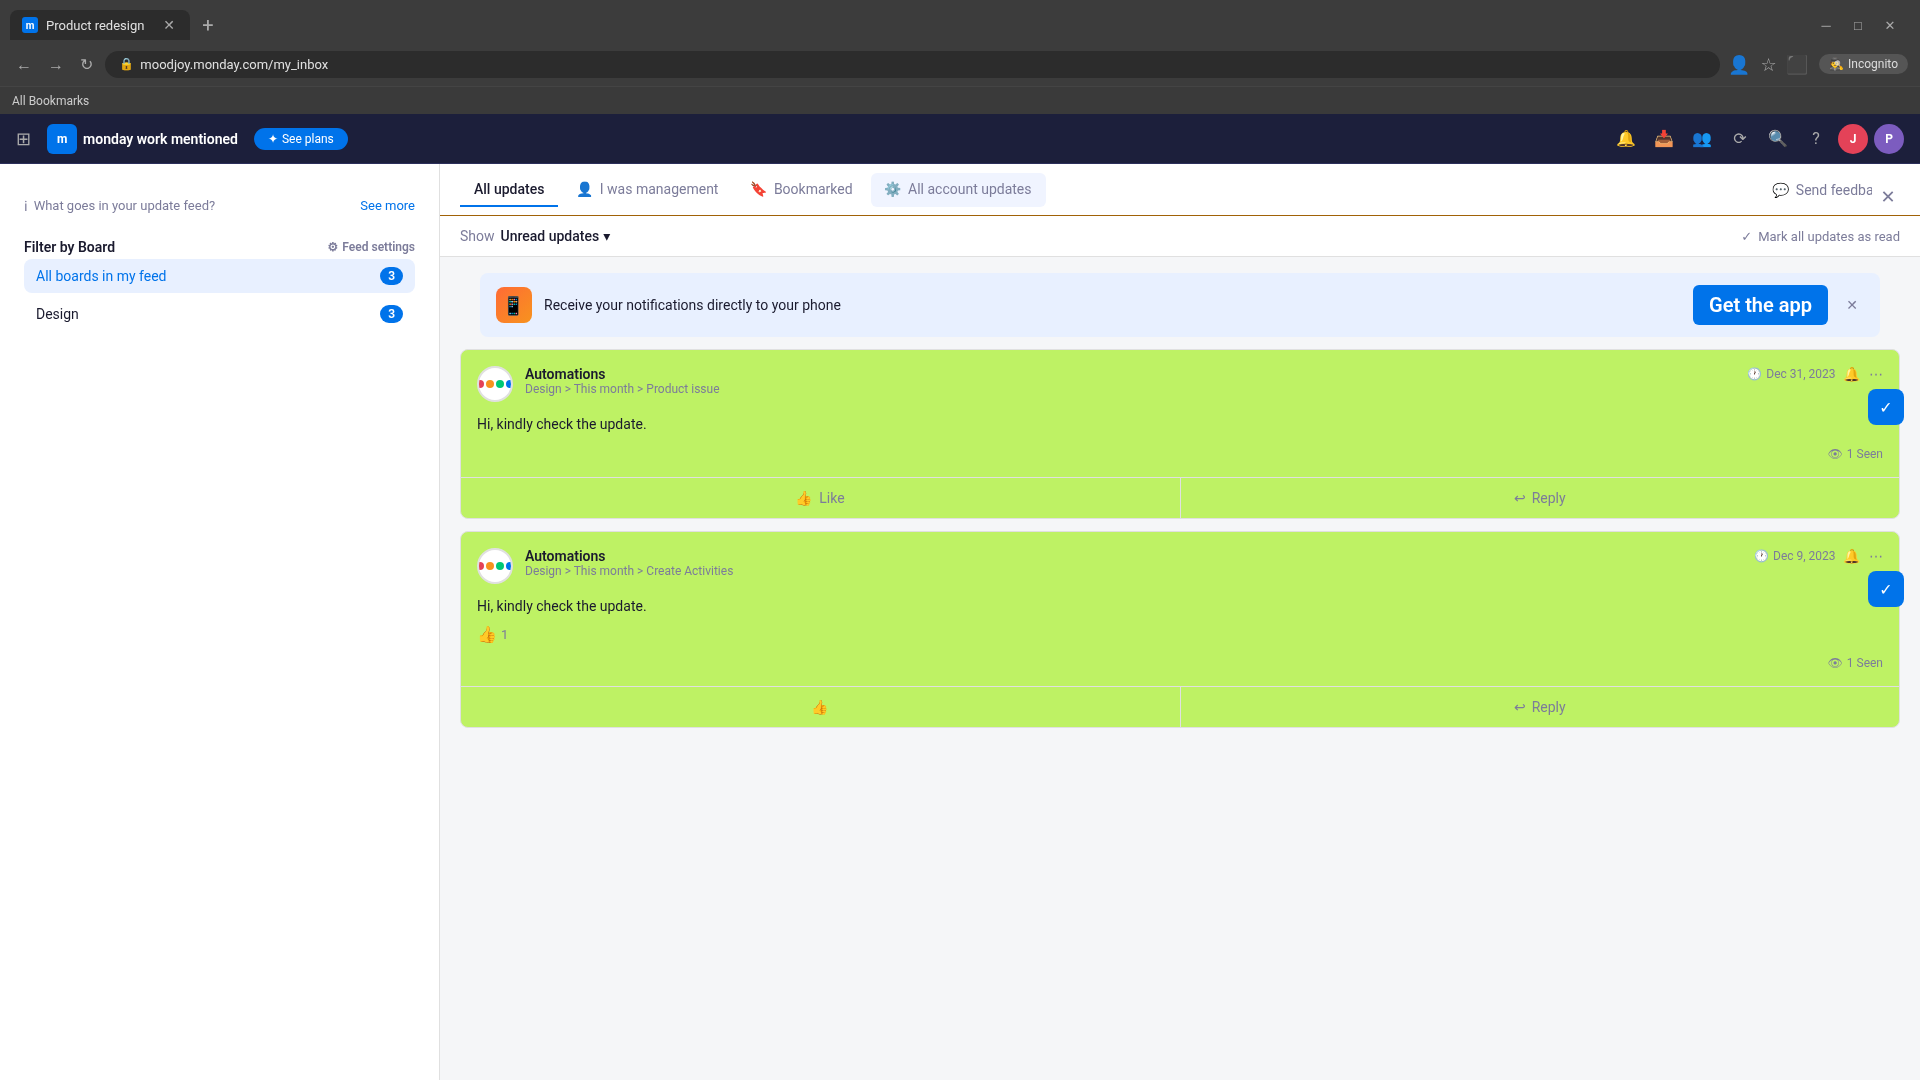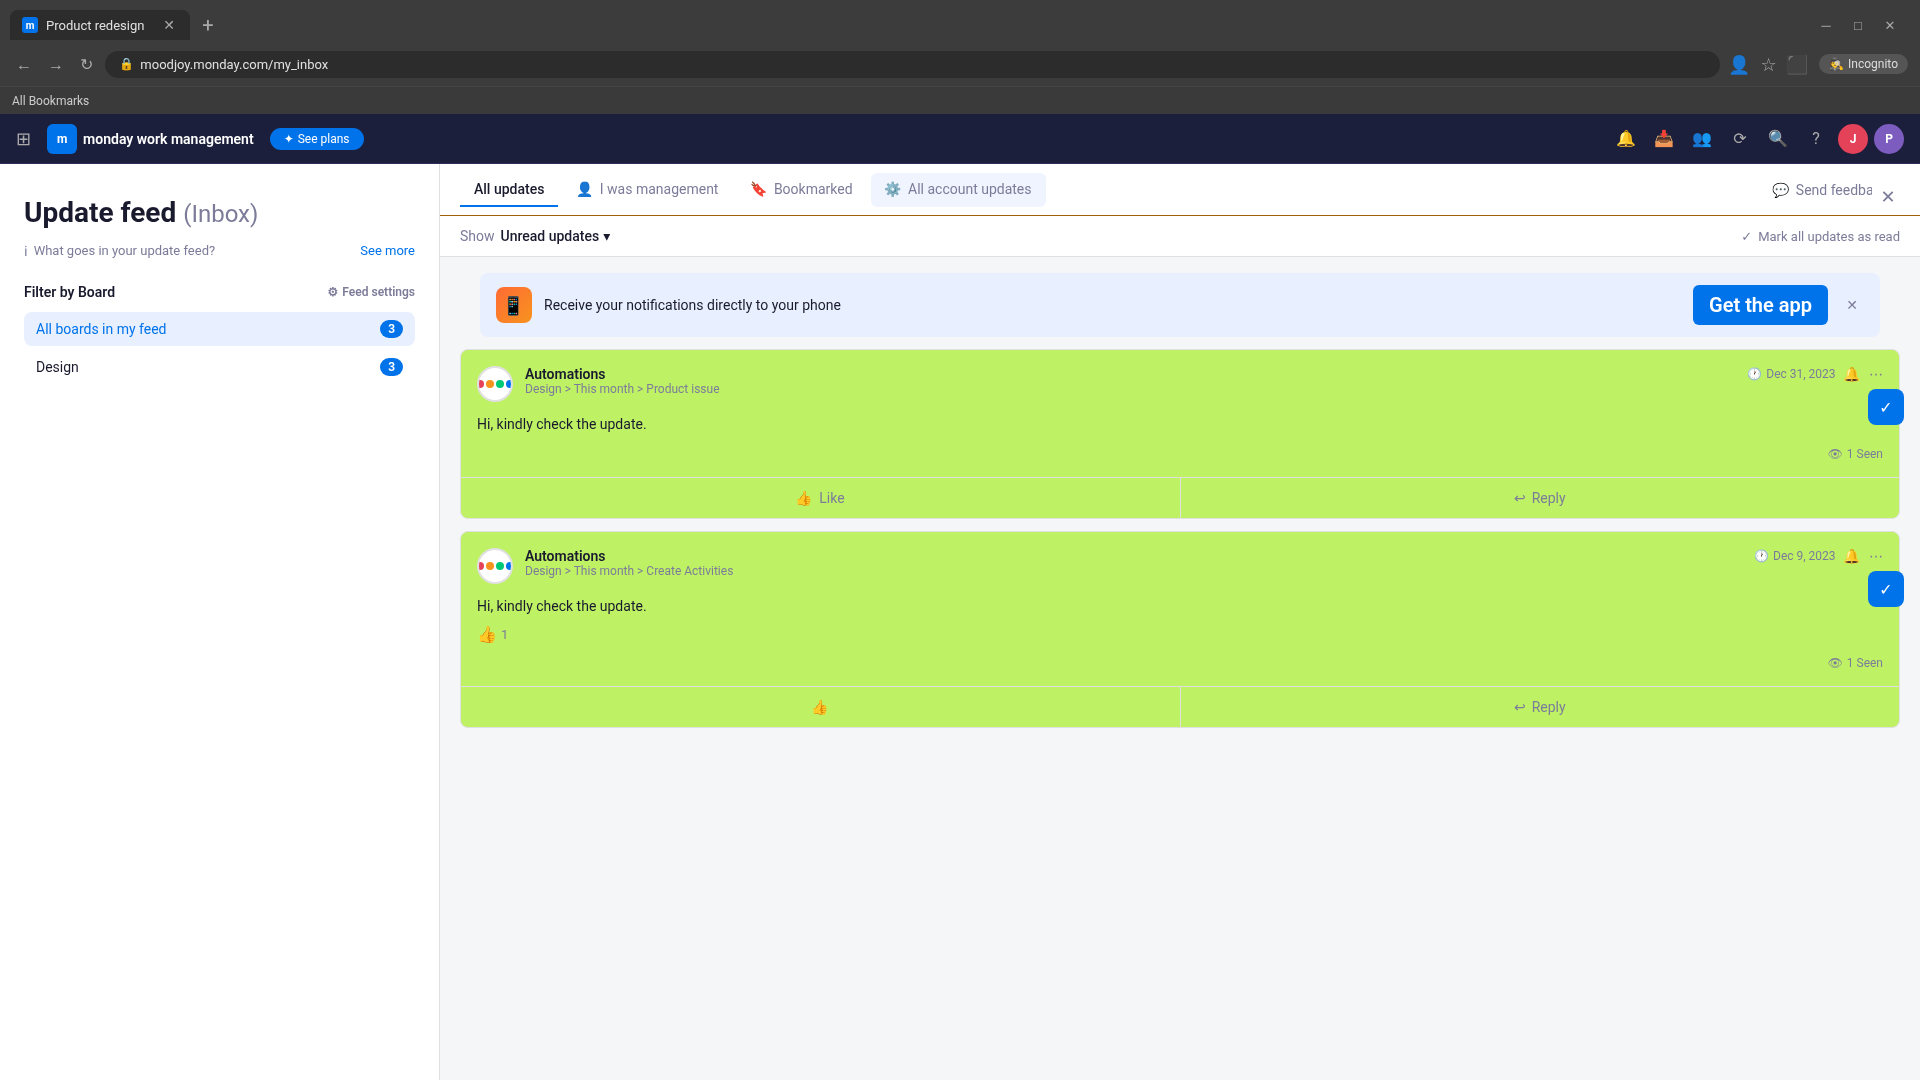--- a/index.html
+++ b/index.html
@@ -260,21 +260,21 @@
       font-size: 13px;
       margin-bottom: 24px;
     }
     .info-icon { color: #7c7c9a; font-size: 14px; }
     .see-more-link { color: #0073ea; cursor: pointer; margin-left: auto; font-size: 13px; }
 
     .filter-section-title {
       font-size: 14px;
       font-weight: 600;
       color: #1a1a2e;
-      margin-bottom: 12px;
+      margin-bottom: 4px;
       display: flex;
       align-items: center;
       justify-content: space-between;
     }
     .feed-settings-btn {
       display: flex;
       align-items: center;
       gap: 4px;
       color: #7c7c9a;
       font-size: 12px;
@@ -634,21 +634,21 @@
     <span class="bookmark-item">All Bookmarks</span>
   </div>
 </div>
 
 <div class="main-page">
 
   <div class="monday-topbar">
     <div style="color:#aaa;font-size:18px;cursor:pointer">⊞</div>
     <div class="monday-logo">
       <div class="logo-icon">m</div>
-      <span>monday work management</span>
+      <span>monday work mentioned</span>
     </div>
     <div class="see-plans-btn">
       <span>✦</span>
       <span>See plans</span>
     </div>
     <div class="topbar-spacer"></div>
     <div class="topbar-icons">
       <div class="topbar-icon">🔔</div>
       <div class="topbar-icon">📥</div>
       <div class="topbar-icon">👥</div>
@@ -656,26 +656,20 @@
       <div class="topbar-icon">🔍</div>
       <div class="topbar-icon">?</div>
       <div class="avatar-circle">J</div>
       <div class="avatar-circle" style="background:#7c5cbf">P</div>
     </div>
   </div>
 
   <div style="position:relative; display:flex; height:calc(100% - 50px);">
 
     <div class="inbox-panel">
-      <div class="panel-header-row">
-        <h1 class="panel-title">
-          <span>Update feed</span>
-          <span style="font-weight:400; color:#7c7c9a; font-size:24px;">(Inbox)</span>
-        </h1>
-      </div>
       <div class="info-row">
         <span class="info-icon">ℹ</span>
         <span>What goes in your update feed?</span>
         <span class="see-more-link">See more</span>
       </div>
 
       <div class="filter-section-title">
         <span>Filter by Board</span>
         <div class="feed-settings-btn">
           <span>⚙</span>

